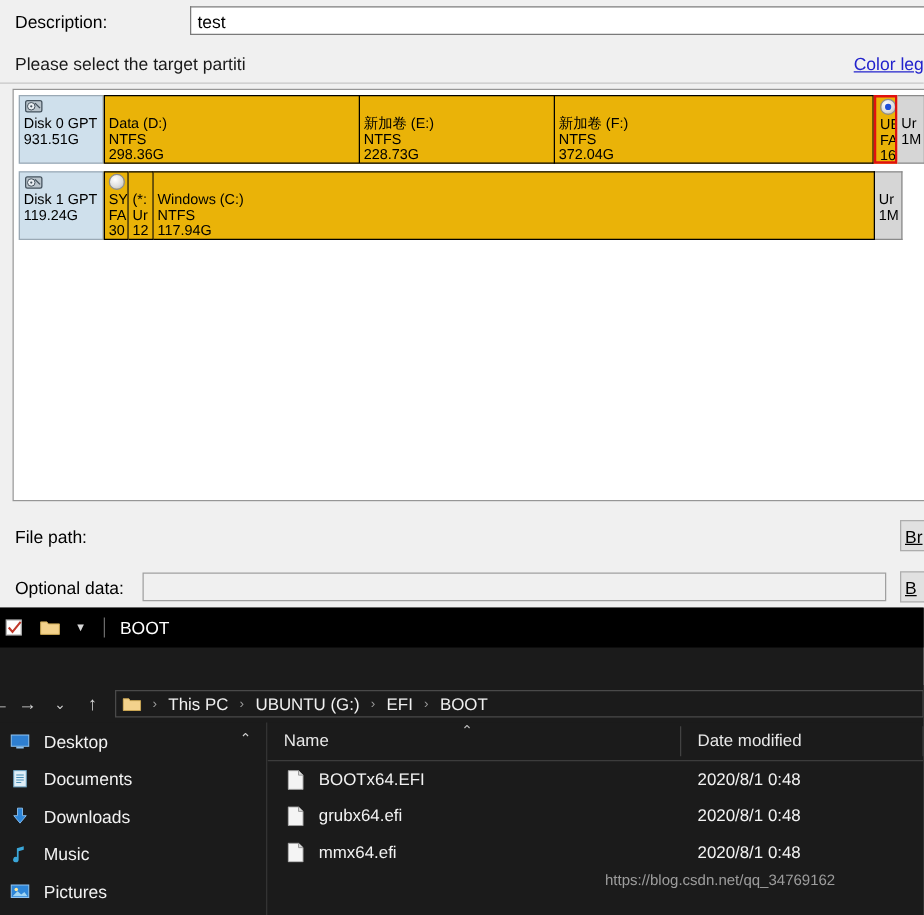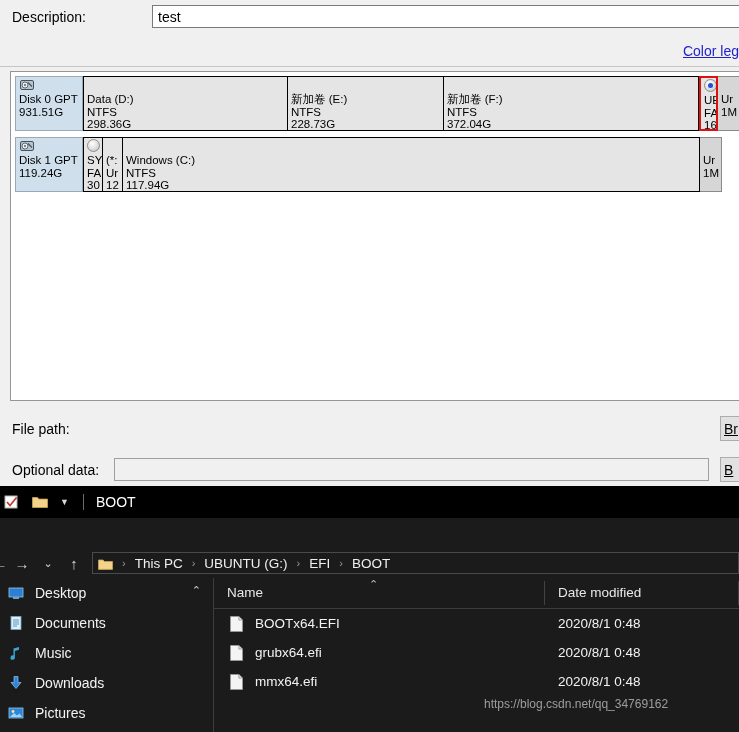--- a/index.html
+++ b/index.html
@@ -117,21 +117,21 @@
     position: absolute;
     left: 4px; top: 2px;
     width: 15px; height: 13px;
   }
 
   .part {
     position: relative;
     box-sizing: border-box;
     border: 1px solid #000000;
     border-left: none;
-    background: #e5e5e5;
+    background: #eab308;
     color: #000;
     font-size: 11.5px;
     line-height: 12.6px;
     padding: 16px 0 0 3px;
     overflow: hidden;
     white-space: nowrap;
     flex: none;
   }
   .part.first { border-left: 1px solid #000000; }
   .part.unalloc {
@@ -426,20 +426,21 @@
 <body>
 
 <div id="app-pane">
 
   <div class="row-desc">
     <span class="lbl-desc">Description:</span>
     <input class="inp-desc" type="text" value="test" style="">
   </div>
 
   <div class="row-select">
+    <span class="lbl-select">Please select the target partiti</span>
     <a class="link-legend" href="#">Color leg</a>
   </div>
   <div class="sep-line"></div>
 
   <div id="disk-panel">
 
     <div class="disk-row r0">
       <div class="disk-head">
         <span class="hdd-icon">
           <svg width="15" height="13" viewBox="0 0 15 13">
@@ -591,32 +592,32 @@
           <svg width="16" height="16" viewBox="0 0 16 16">
             <rect x="3" y="1.5" width="10" height="13" fill="#dfeef7" stroke="#6fa8c9" stroke-width="0.8"></rect>
             <path d="M5 5 h6 M5 7 h6 M5 9 h6 M5 11 h4" stroke="#4a90b8" stroke-width="0.9"></path>
           </svg>
         </span>
         <span>Documents</span>
       </div>
       <div class="nav-item">
         <span class="ni-icon">
           <svg width="16" height="16" viewBox="0 0 16 16">
-            <path d="M11 2 L5.5 3.6 v7 a2.2 2.2 0 1 0 1.4 2 V6 l4.1 -1.2 z" fill="#3aa6d8"></path>
-          </svg>
-        </span>
-        <span>Music</span>
+            <path d="M6 1.5 h4 v6 h3 l-5 6 l-5 -6 h3 z" fill="#2e86d8" stroke="#8fc4f2" stroke-width="0.7"></path>
+          </svg>
+        </span>
+        <span>Downloads</span>
       </div>
       <div class="nav-item">
         <span class="ni-icon">
           <svg width="16" height="16" viewBox="0 0 16 16">
-            <path d="M6 1.5 h4 v6 h3 l-5 6 l-5 -6 h3 z" fill="#2e86d8" stroke="#8fc4f2" stroke-width="0.7"></path>
-          </svg>
-        </span>
-        <span>Downloads</span>
+            <path d="M11 2 L5.5 3.6 v7 a2.2 2.2 0 1 0 1.4 2 V6 l4.1 -1.2 z" fill="#3aa6d8"></path>
+          </svg>
+        </span>
+        <span>Music</span>
       </div>
       <div class="nav-item">
         <span class="ni-icon">
           <svg width="16" height="16" viewBox="0 0 16 16">
             <rect x="1" y="3" width="14" height="10" fill="#2e86d8" stroke="#8fc4f2" stroke-width="0.8"></rect>
             <circle cx="5" cy="6.5" r="1.4" fill="#ffe89a"></circle>
             <path d="M2 12 l4 -4 l3 2.6 l2.5 -2 l2.5 3.4 z" fill="#9fd4f2"></path>
           </svg>
         </span>
         <span>Pictures</span>

